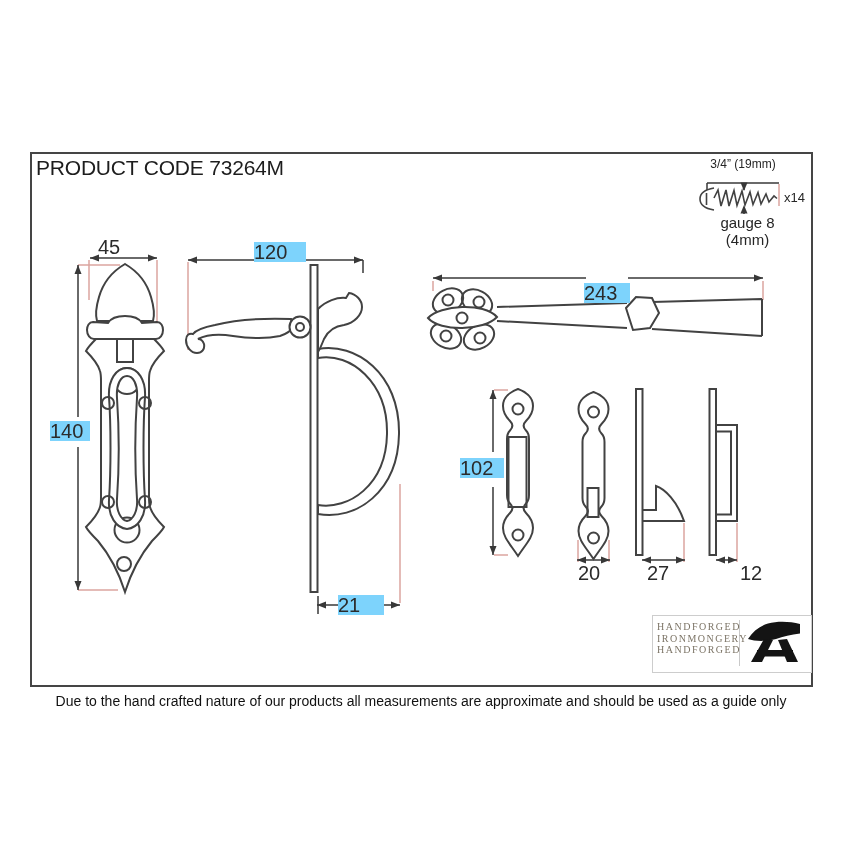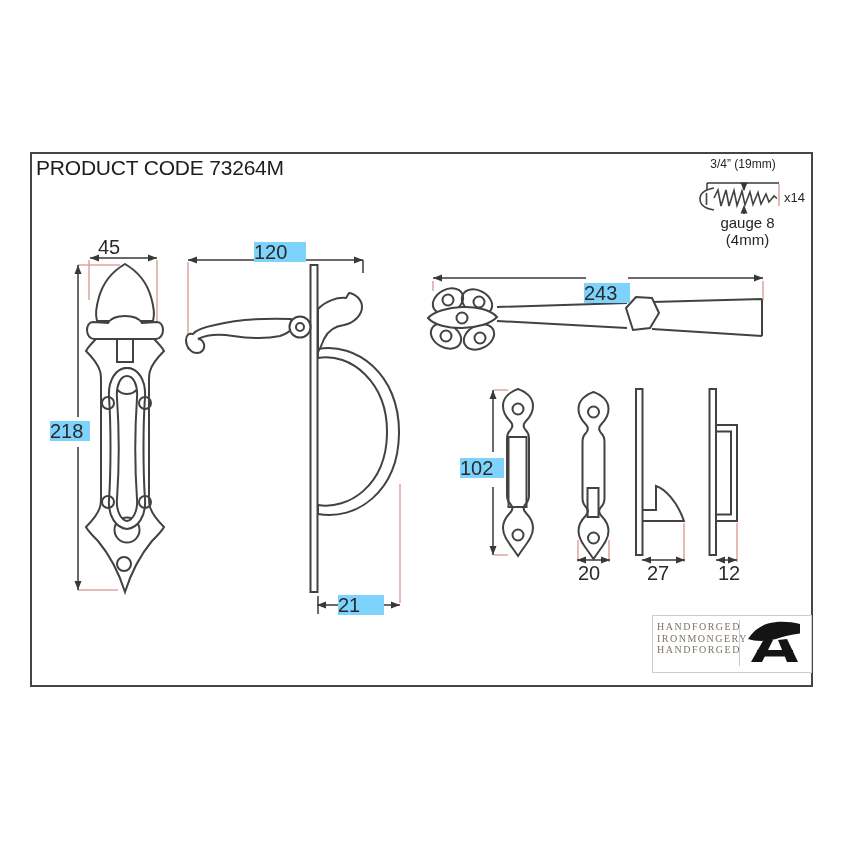--- a/index.html
+++ b/index.html
@@ -162,30 +162,31 @@
 
   <div class="frame"></div>
 
   <div class="label pcode">PRODUCT CODE 73264M</div>
 
   <div class="label small" style="left:695px;top:157px;width:96px;">3/4” (19mm)</div>
   <div class="label small" style="left:784px;top:190px;width:30px;text-align:left;font-size:13px;">x14</div>
   <div class="label small" style="left:700px;top:214px;width:95px;font-size:15px;">gauge 8 (4mm)</div>
 
   <div class="label dim" style="left:98px;top:236px;width:50px;">45</div>
-  <div class="label dim onln" style="left:50px;top:421px;width:40px;">218</div>
+  <div class="label dim onln" style="left:50px;top:421px;width:40px;">140</div>
   <div class="label dim onln" style="left:254px;top:242px;width:52px;">120</div>
   <div class="label dim onln" style="left:338px;top:595px;width:46px;">21</div>
   <div class="label dim onln" style="left:584px;top:263px;width:46px;margin-top:20px;">243</div>
   <div class="label dim onln" style="left:460px;top:458px;width:44px;">102</div>
   <div class="label dim" style="left:578px;top:562px;width:32px;">20</div>
   <div class="label dim" style="left:647px;top:562px;width:32px;">27</div>
-  <div class="label dim" style="left:718px;top:562px;width:32px;">12</div>
+  <div class="label dim" style="left:740px;top:562px;width:32px;">12</div>
 
   <div class="logo-box"></div>
   <div class="logo-divider"></div>
   <div class="logo-text">
     <div>HANDFORGED</div>
     <div>IRONMONGERY</div>
     <div>HANDFORGED</div>
   </div>
 
+  <div class="label disclaimer">Due to the hand crafted nature of our products all measurements are approximate and should be used as a guide only</div>
 </div>
 
 </body></html>

